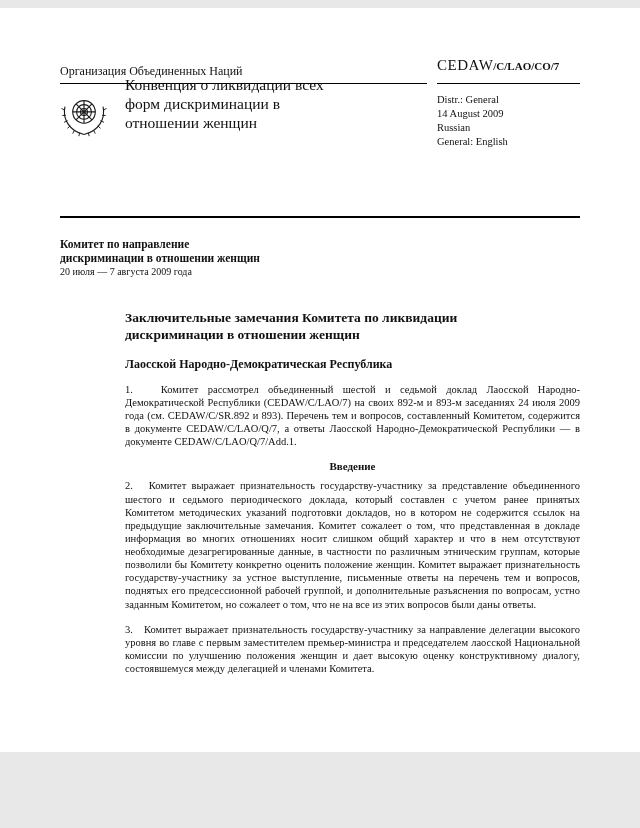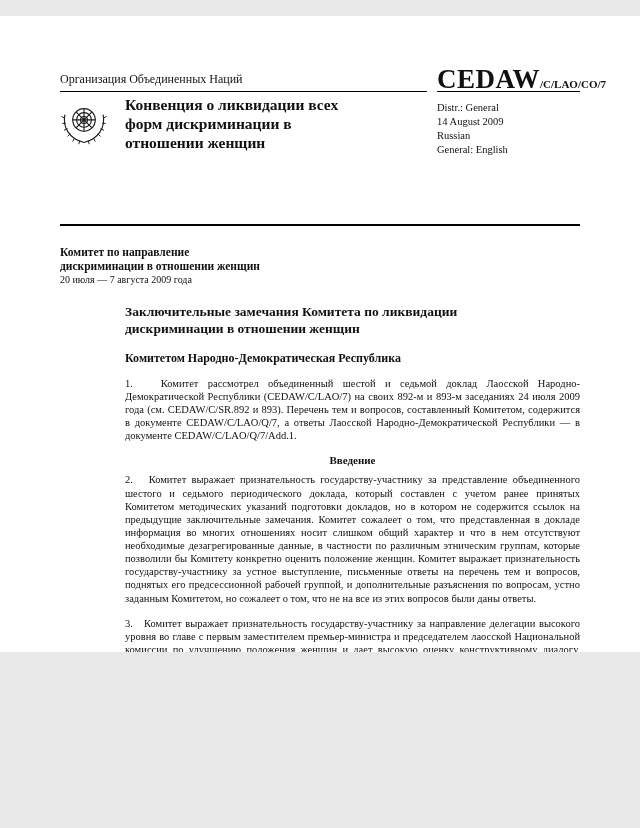--- a/index.html
+++ b/index.html
@@ -1,22 +1,22 @@
 <!DOCTYPE html>
 <html><head>
 <meta charset="utf-8">
 <style>
   * { margin: 0; padding: 0; box-sizing: border-box; }
   html, body { background: #e8e8e8; }
   body { font-family: "Liberation Serif", "DejaVu Serif", serif; color: #111; }
   .page {
     position: relative;
     width: 640px;
-    height: 636px;
-    margin: 16px auto;
+    height: 744px;
+    margin: 8px auto;
     background: #ffffff;
     overflow: hidden;
   }
 
   
   .org-name {
     position: absolute; left: 60px; top: 56px;
     font-size: 12px;
   }
   .rule-left {
@@ -24,32 +24,32 @@
     width: 367px; height: 1px; background: #000;
   }
   .rule-right {
     position: absolute; left: 437px; top: 75px;
     width: 143px; height: 1px; background: #000;
   }
   .doc-symbol {
     position: absolute; left: 437px; top: 48px;
     white-space: nowrap;
   }
-  .doc-symbol .sym-main { font-size: 27px; font-weight: bold; letter-spacing: 0.5px; }
+  .doc-symbol .sym-main { font-size: 15px; font-weight: normal; letter-spacing: 0.5px; }
   .doc-symbol .sym-rest { font-size: 11px; font-weight: bold; }
 
   .emblem {
     position: absolute; left: 58px; top: 84px;
     width: 52px; height: 52px;
   }
 
   .conv-title {
-    position: absolute; left: 125px; top: 80px;
+    position: absolute; left: 125px; top: 68px;
     width: 230px;
-    font-size: 15.5px; font-weight: bold; line-height: 1.22;
+    font-size: 15.5px; font-weight: normal; line-height: 1.22;
   }
 
   .distr-block {
     position: absolute; left: 437px; top: 85px;
     font-size: 10.5px; line-height: 1.32;
   }
 
   .thick-rule {
     position: absolute; left: 60px; top: 208px;
     width: 520px; height: 2px; background: #000;
@@ -62,21 +62,21 @@
   }
   .committee-name {
     font-size: 11.5px; font-weight: bold; line-height: 1.18;
     width: 215px;
   }
   .session-title { font-size: 11.5px; font-weight: bold; line-height: 1.18; margin-top: 1px; }
   .session-dates { font-size: 10px; line-height: 1.2; margin-top: 1px; }
 
   
   .content {
-    position: absolute; left: 125px; top: 288px;
+    position: absolute; left: 125px; top: 302px;
     width: 455px;
   }
   .doc-title {
     font-size: 13.5px; font-weight: bold; line-height: 1.25;
     width: 345px;
     margin-bottom: 13px;
   }
   .country-heading {
     font-size: 12px; font-weight: bold;
     margin-bottom: 11px;
@@ -166,21 +166,21 @@
 
   <div class="thick-rule"></div>
 
   <div class="committee-block">
     <div class="committee-name">Комитет по направление дискриминации в отношении женщин</div>
     <div class="session-dates">20 июля — 7 августа 2009 года</div>
   </div>
 
   <div class="content">
     <div class="doc-title">Заключительные замечания Комитета по ликвидации дискриминации в отношении женщин</div>
-    <div class="country-heading">Комитетом Народно-Демократическая Республика</div>
+    <div class="country-heading">Лаосской Народно-Демократическая Республика</div>
     <p class="para">1.&nbsp;&nbsp;&nbsp;Комитет рассмотрел объединенный шестой и седьмой доклад Лаосской Народно-Демократической Республики (CEDAW/C/LAO/7) на своих 892-м и 893-м заседаниях 24 июля 2009 года (см. CEDAW/C/SR.892 и 893). Перечень тем и вопросов, составленный Комитетом, содержится в документе CEDAW/C/LAO/Q/7, а ответы Лаосской Народно-Демократической Республики — в документе CEDAW/C/LAO/Q/7/Add.1.</p>
     <div class="intro-heading">Введение</div>
     <p class="para">2.&nbsp;&nbsp;&nbsp;Комитет выражает признательность государству-участнику за представление объединенного шестого и седьмого периодического доклада, который составлен с учетом ранее принятых Комитетом методических указаний подготовки докладов, но в котором не содержится ссылок на предыдущие заключительные замечания. Комитет сожалеет о том, что представленная в докладе информация во многих отношениях носит слишком общий характер и что в нем отсутствуют необходимые дезагрегированные данные, в частности по различным этническим группам, которые позволили бы Комитету конкретно оценить положение женщин. Комитет выражает признательность государству-участнику за устное выступление, письменные ответы на перечень тем и вопросов, поднятых его предсессионной рабочей группой, и дополнительные разъяснения по вопросам, устно заданным Комитетом, но сожалеет о том, что не на все из этих вопросов были даны ответы.</p>
     <p class="para">3.&nbsp;&nbsp;&nbsp;Комитет выражает признательность государству-участнику за направление делегации высокого уровня во главе с первым заместителем премьер-министра и председателем лаосской Национальной комиссии по улучшению положения женщин и дает высокую оценку конструктивному диалогу, состоявшемуся между делегацией и членами Комитета.</p>
   </div>
 
   <div class="doc-number">09-46046 (R)    030909    110909</div>
   <div class="barcode"></div>
   <div class="recycle-banner">Просьба отправить на вторичную переработку</div>
   <div class="recycle-icon">♻</div>

